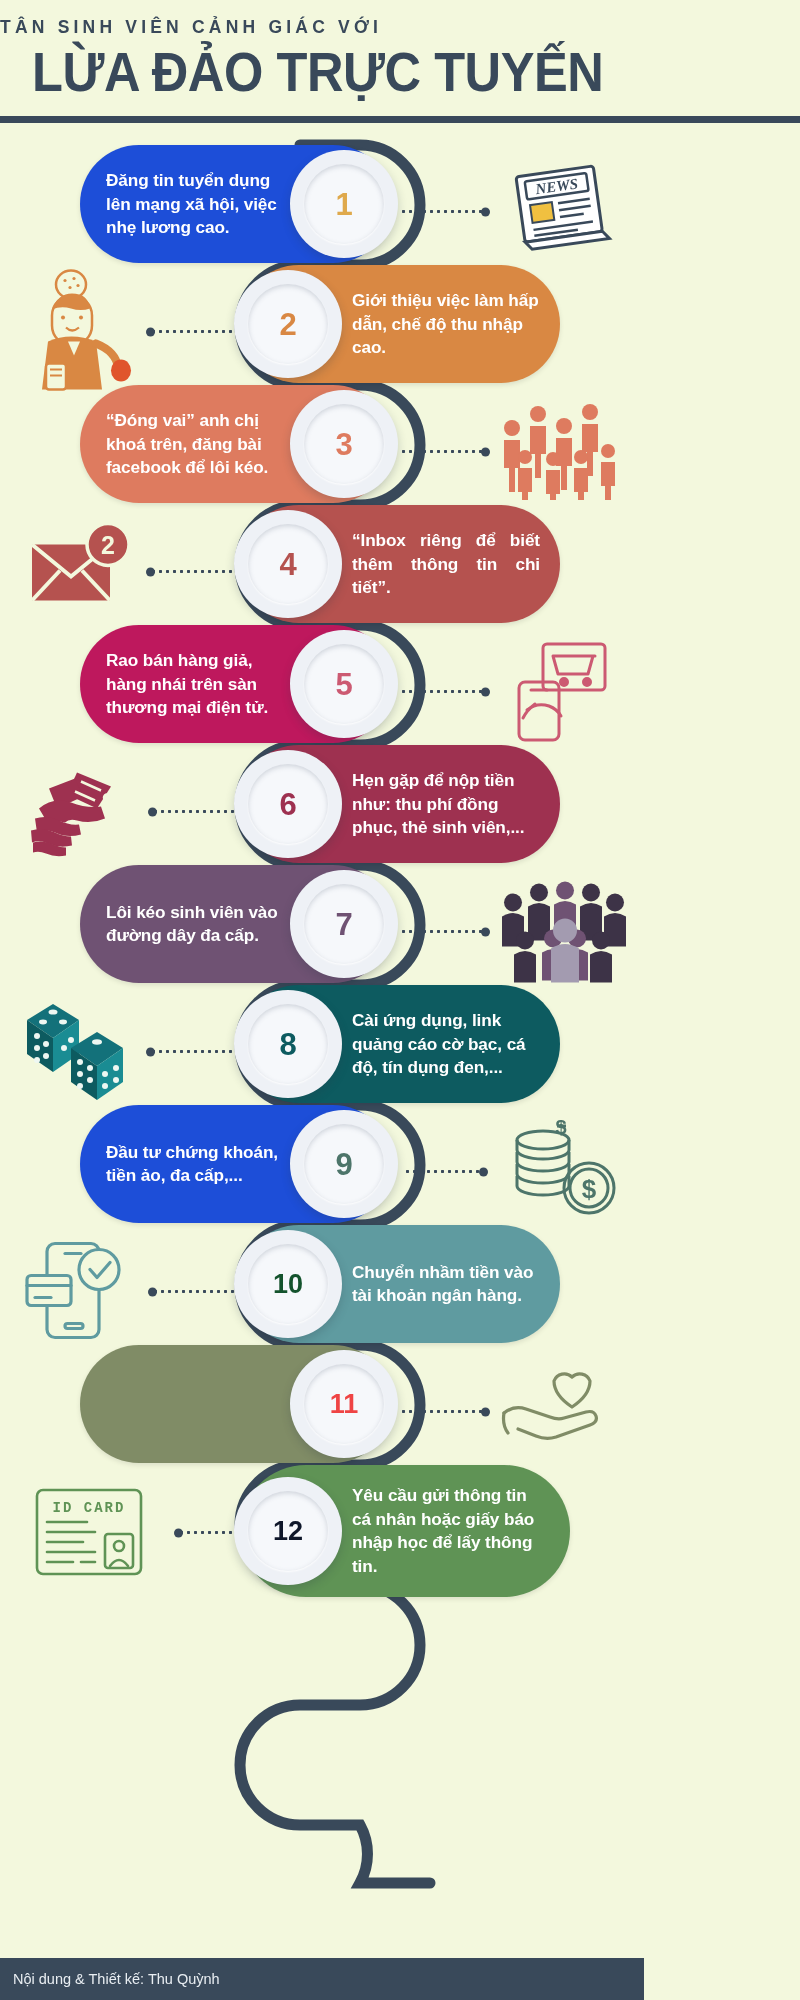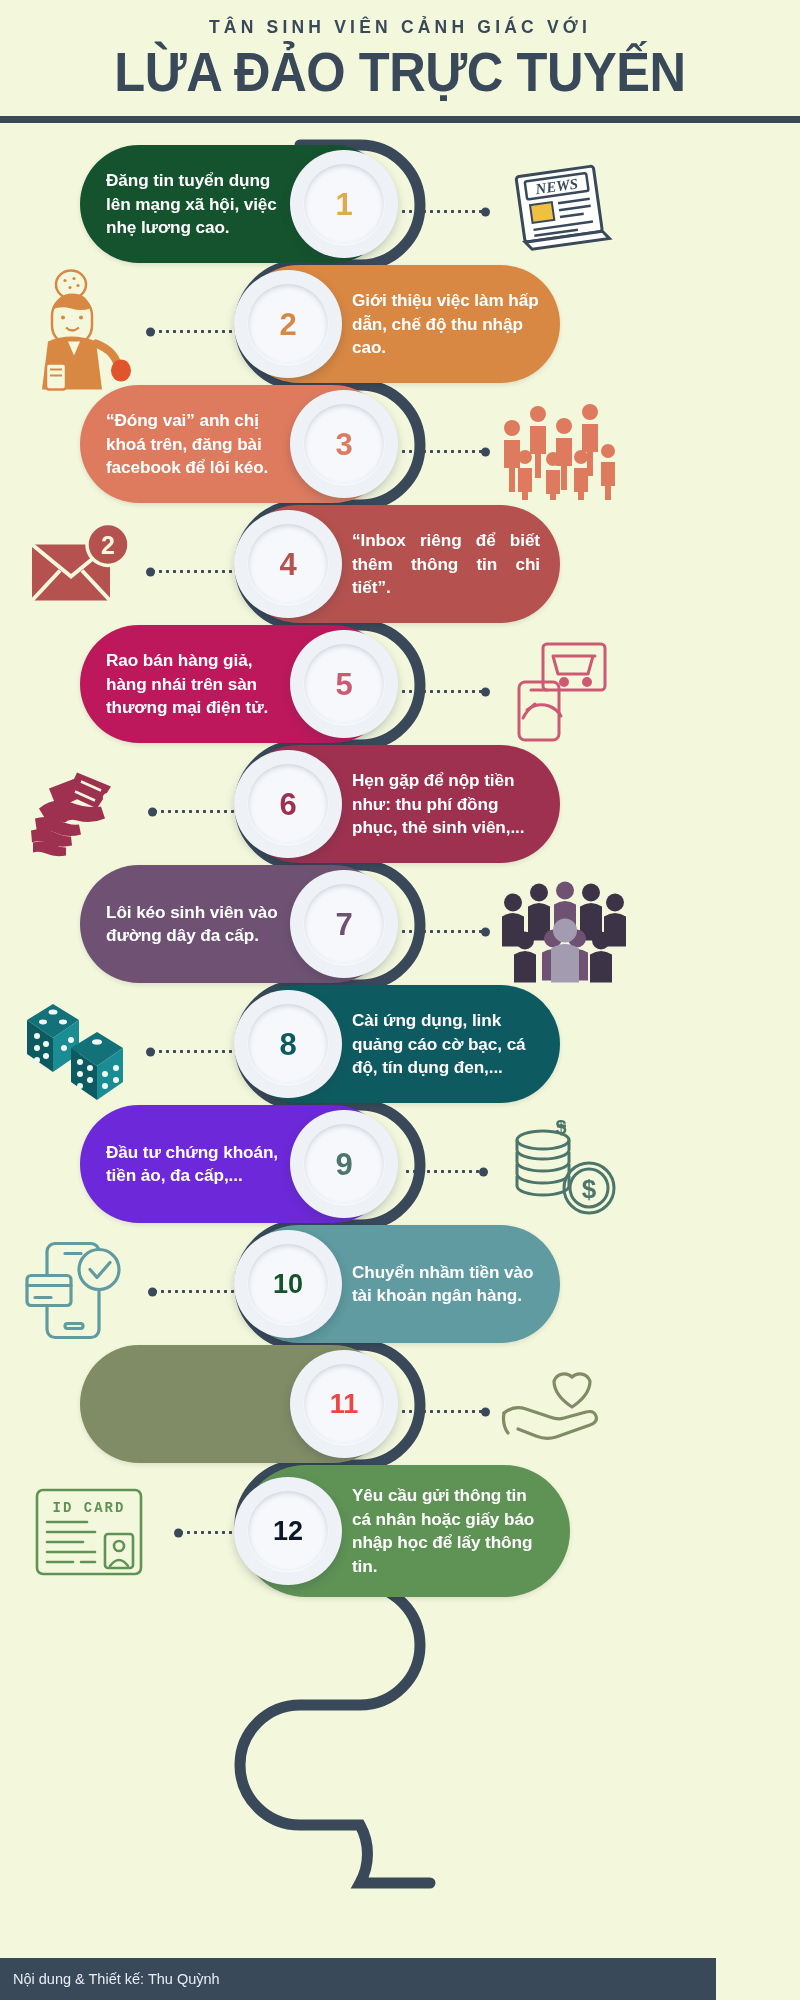--- a/index.html
+++ b/index.html
@@ -5,21 +5,21 @@
   * { box-sizing: border-box; margin:0; padding:0; }
   html,body { width:800px; }
   body {
     width:800px; height:2000px;
     background:#f3f8dd;
     font-family:"Liberation Sans", sans-serif;
     position:relative; overflow:hidden;
   }
 
   
-  .header { width:800px; padding-top:18px; text-align:center; background:#f3f8dd; }
+  .header { width:800px; padding-top:18px; background:#f3f8dd; }
   .kicker {
     font-size:17.5px; font-weight:bold; letter-spacing:4.2px;
     color:#39495a; text-transform:uppercase; line-height:1.1;
   }
   .title {
     margin-top:8px;
     font-size:55px; font-weight:bold; letter-spacing:-0.5px;
     color:#39495a; text-transform:uppercase;
     font-family:"Liberation Sans", sans-serif;
     transform:scaleX(0.92); transform-origin:center;
@@ -86,21 +86,21 @@
 
   
   .icon-slot {
     position:absolute; top:50%; transform:translateY(-50%);
     display:flex; align-items:center; justify-content:center;
     z-index:2;
   }
 
   
   .footer {
-    position:absolute; left:0; bottom:0; width:716px; height:42px;
+    position:absolute; left:0; bottom:0; width:644px; height:42px;
     background:#39495a; display:flex; align-items:center;
   }
   .footer-text { color:#e9eef2; font-size:14.5px; padding-left:13px; }
 </style>
 </head>
 <body>
 
 <div class="header">
   <div class="kicker">TÂN SINH VIÊN CẢNH GIÁC VỚI</div>
   <div class="title">LỪA ĐẢO TRỰC TUYẾN</div>
@@ -137,21 +137,21 @@
          L 360 1462
          A 60 60 0 0 1 360 1582
          L 300 1582
          A 60 60 0 0 0 300 1702
          L 360 1702
          A 60 60 0 0 1 360 1760
          L 430 1760"></path>
   </svg>
 
   <div class="step" style="top:22px">
-    <div class="pill left" style="background:#14532d">
+    <div class="pill left" style="background:#1d4ed8">
       <div class="pill-text">Đăng tin tuyển dụng lên mạng xã hội, việc nhẹ lương cao.</div>
       <div class="badge">
         <div class="ring">
             <span class="num" style="color:#dfa94c">1</span>
           </div>
       </div>
     </div>
     <div class="dots" style="left:400px;width:86px">
       <span class="cap" style="right:-4px"></span>
     </div>
@@ -449,21 +449,21 @@
           <circle cx="42" cy="48" r="3" fill="#eef7f2"></circle>
             <circle cx="53" cy="42" r="3" fill="#eef7f2"></circle>
           <circle cx="42" cy="60" r="3" fill="#eef7f2"></circle>
             <circle cx="53" cy="54" r="3" fill="#eef7f2"></circle>
         </g>
       </svg>
     </div>
   </div>
 
   <div class="step" style="top:982px">
-    <div class="pill left" style="background:#6d28d9">
+    <div class="pill left" style="background:#1d4ed8">
       <div class="pill-text">Đầu tư chứng khoán, tiền ảo, đa cấp,...</div>
       <div class="badge">
         <div class="ring">
             <span class="num" style="color:#4d756a">9</span>
           </div>
       </div>
     </div>
     <div class="dots" style="left:404px;width:80px">
       <span class="cap" style="right:-4px"></span>
     </div>

